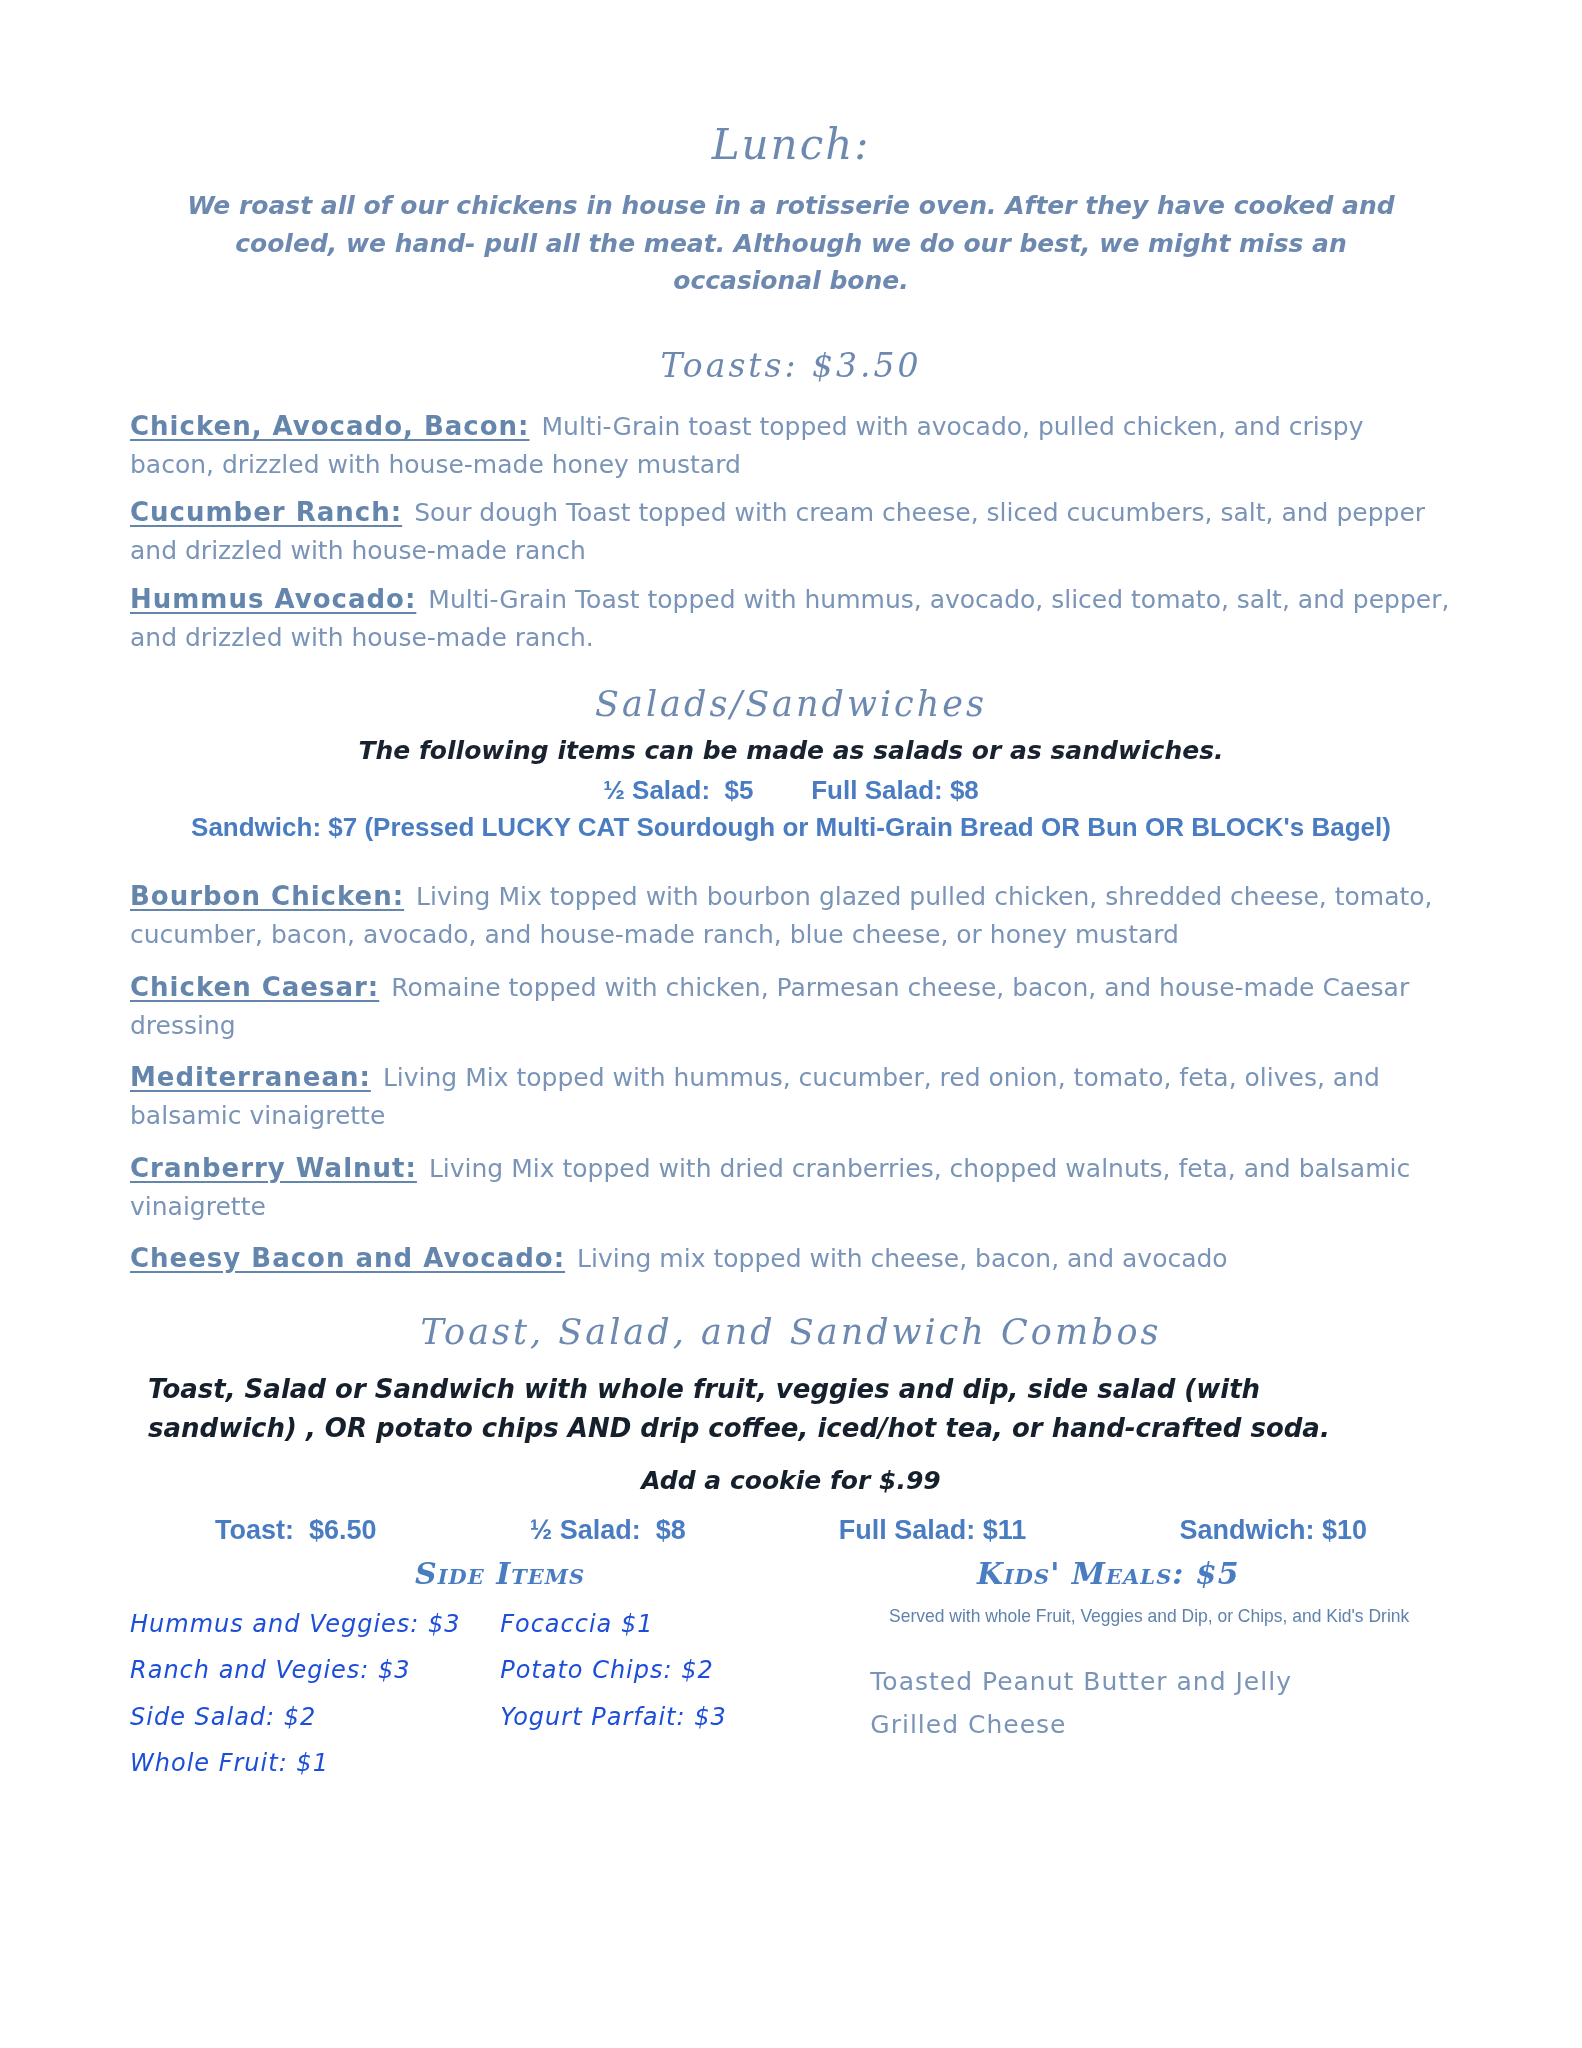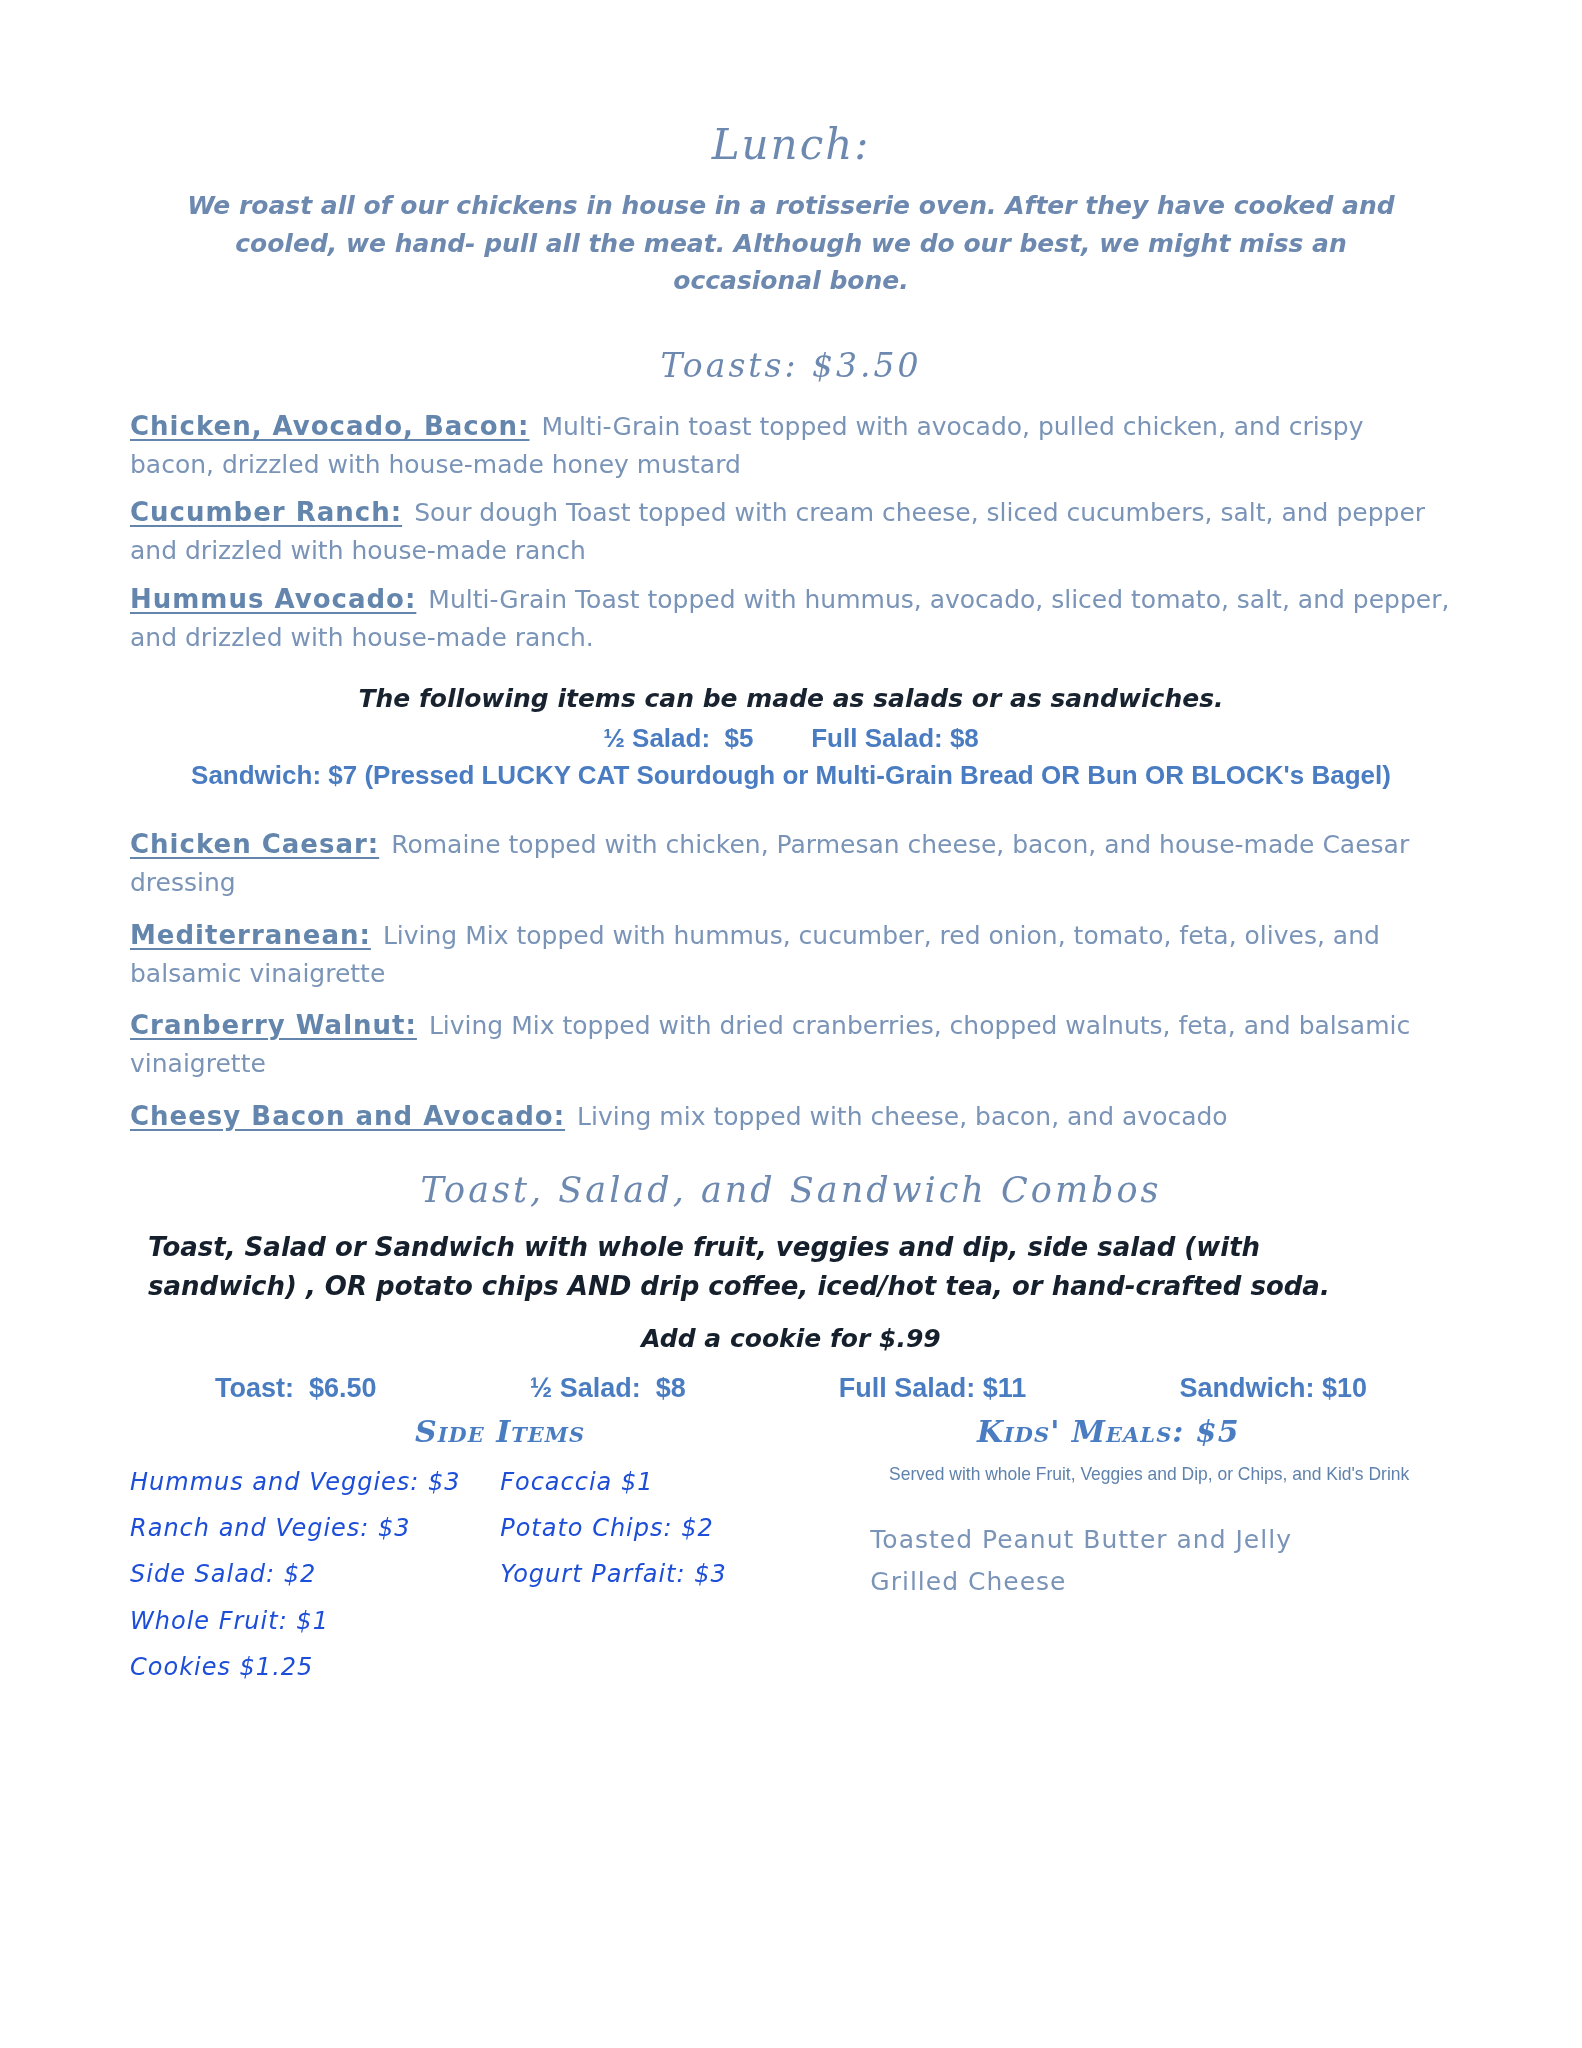--- a/index.html
+++ b/index.html
@@ -100,24 +100,28 @@
     </div>
     <div class="menu-item">
       <span class="item-name">Cucumber Ranch:</span><span>Sour dough Toast topped with cream cheese, sliced cucumbers, salt, and pepper and drizzled with house-made ranch</span>
     </div>
     <div class="menu-item">
       <span class="item-name">Hummus Avocado:</span><span>Multi-Grain Toast topped with hummus, avocado, sliced tomato, salt, and pepper, and drizzled with house-made ranch.</span>
     </div>
   </div>
 
   <div class="salads-block">
+    <div class="center section-heading script" style="font-size:35px;margin-bottom:12px;">Salads/Sandwiches</div>
     <div class="center note">The following items can be made as salads or as sandwiches.</div>
     <div class="center price-line">½ Salad:  $5        Full Salad: $8</div>
     <div class="center price-line" style="margin-bottom:34px;">Sandwich: $7 (Pressed LUCKY CAT Sourdough or Multi-Grain Bread OR Bun OR BLOCK's Bagel)</div>
 
+    <div class="menu-item">
+      <span class="item-name">Bourbon Chicken:</span><span>Living Mix topped with bourbon glazed pulled chicken, shredded cheese, tomato, cucumber, bacon, avocado, and house-made ranch, blue cheese, or honey mustard</span>
+    </div>
     <div class="menu-item">
       <span class="item-name">Chicken Caesar:</span><span>Romaine topped with chicken, Parmesan cheese, bacon, and house-made Caesar dressing</span>
     </div>
     <div class="menu-item">
       <span class="item-name">Mediterranean:</span><span>Living Mix topped with hummus, cucumber, red onion, tomato, feta, olives, and balsamic vinaigrette</span>
     </div>
     <div class="menu-item">
       <span class="item-name">Cranberry Walnut:</span><span>Living Mix topped with dried cranberries, chopped walnuts, feta, and balsamic vinaigrette</span>
     </div>
     <div class="menu-item">

